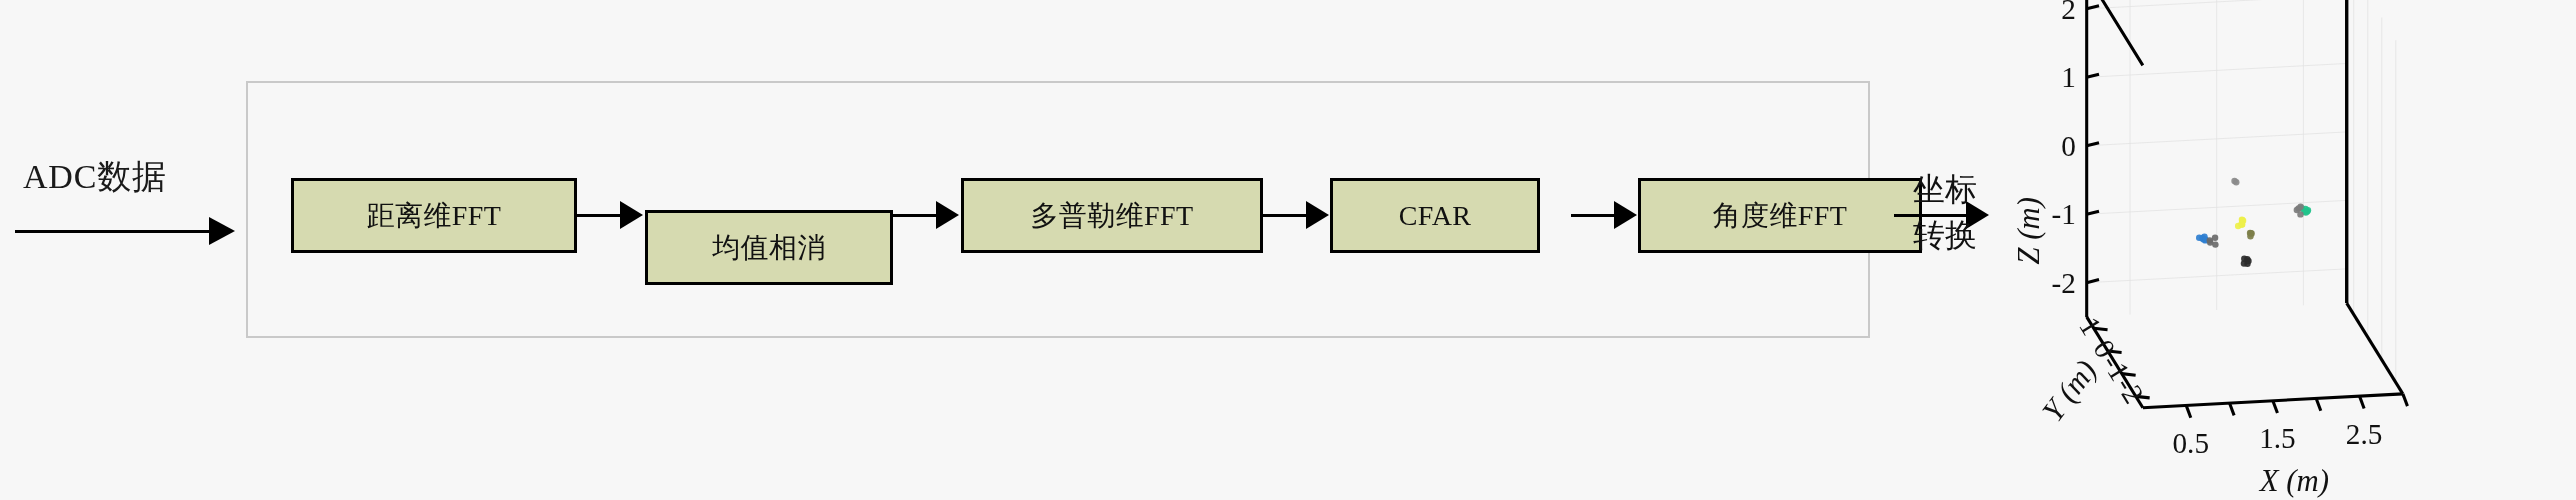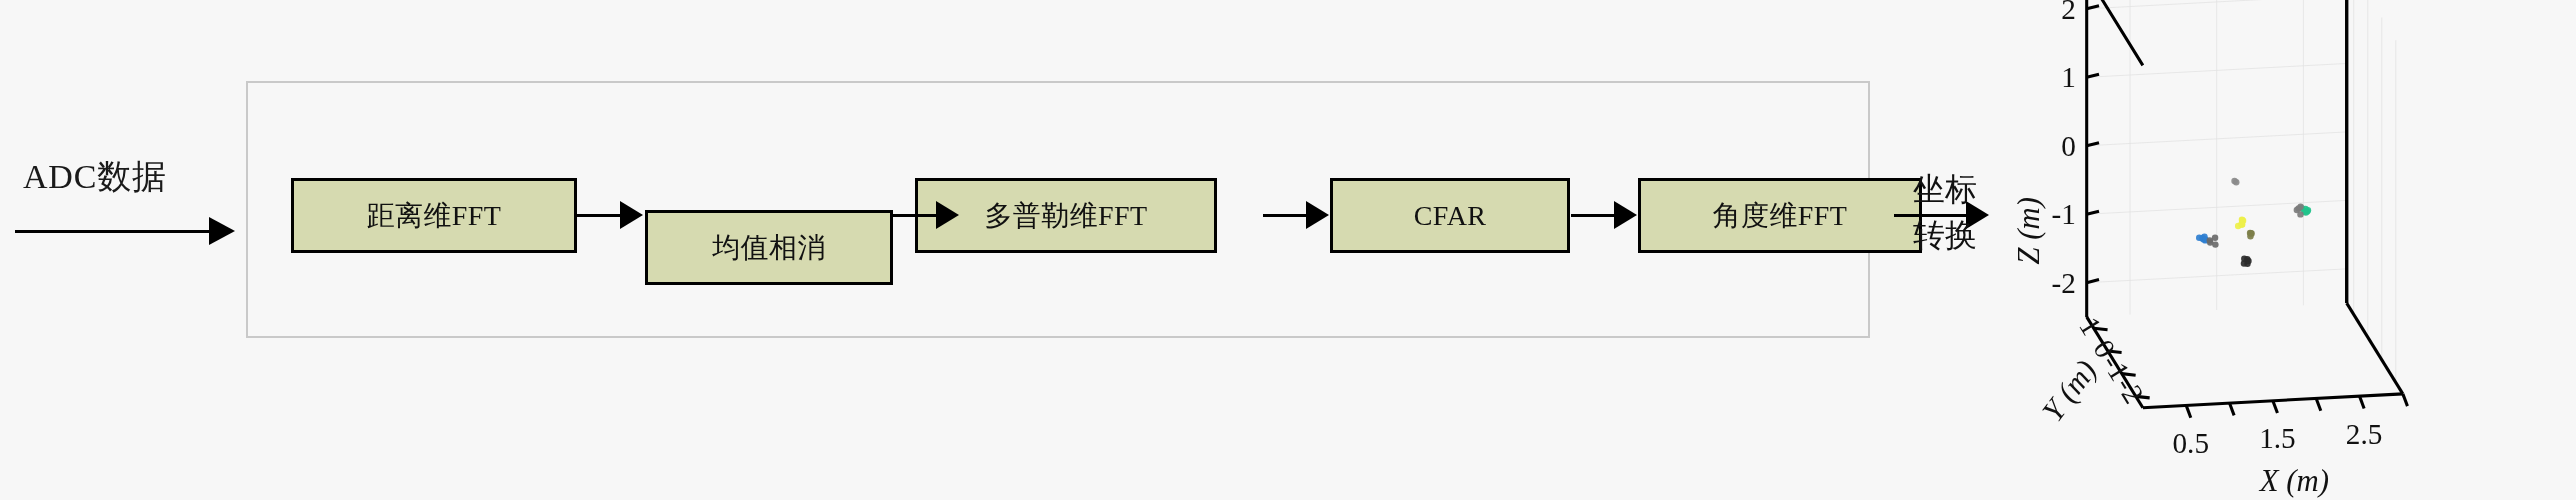--- a/index.html
+++ b/index.html
@@ -36,22 +36,22 @@
 
   
   .stage{
     position:absolute;top:178px;height:75px;
     background:#d6dab0;border:3.1px solid #000;box-sizing:border-box;
     display:flex;align-items:center;justify-content:center;
     font-size:28px;color:#111;letter-spacing:0.4px;white-space:nowrap;
   }
   #stage0{left:291px;width:286px;}
   #stage1{left:645px;width:248px;margin-top:32px;}
-  #stage2{left:915px;width:302px;}
-  #stage3{left:1330px;width:240px;}
+  #stage2{left:961px;width:302px;}
+  #stage3{left:1330px;width:210px;}
   #stage4{left:1638px;width:284px;}
 
   
   .arrow{position:absolute;top:212px;height:6.2px;}
   .arrow .shaft{position:absolute;left:0;top:1.5px;height:3.1px;background:#000;}
   .arrow .head{
     position:absolute;top:-10.8px;width:0;height:0;
     border-top:14px solid transparent;border-bottom:14px solid transparent;
     border-left:23px solid #000;
   }

